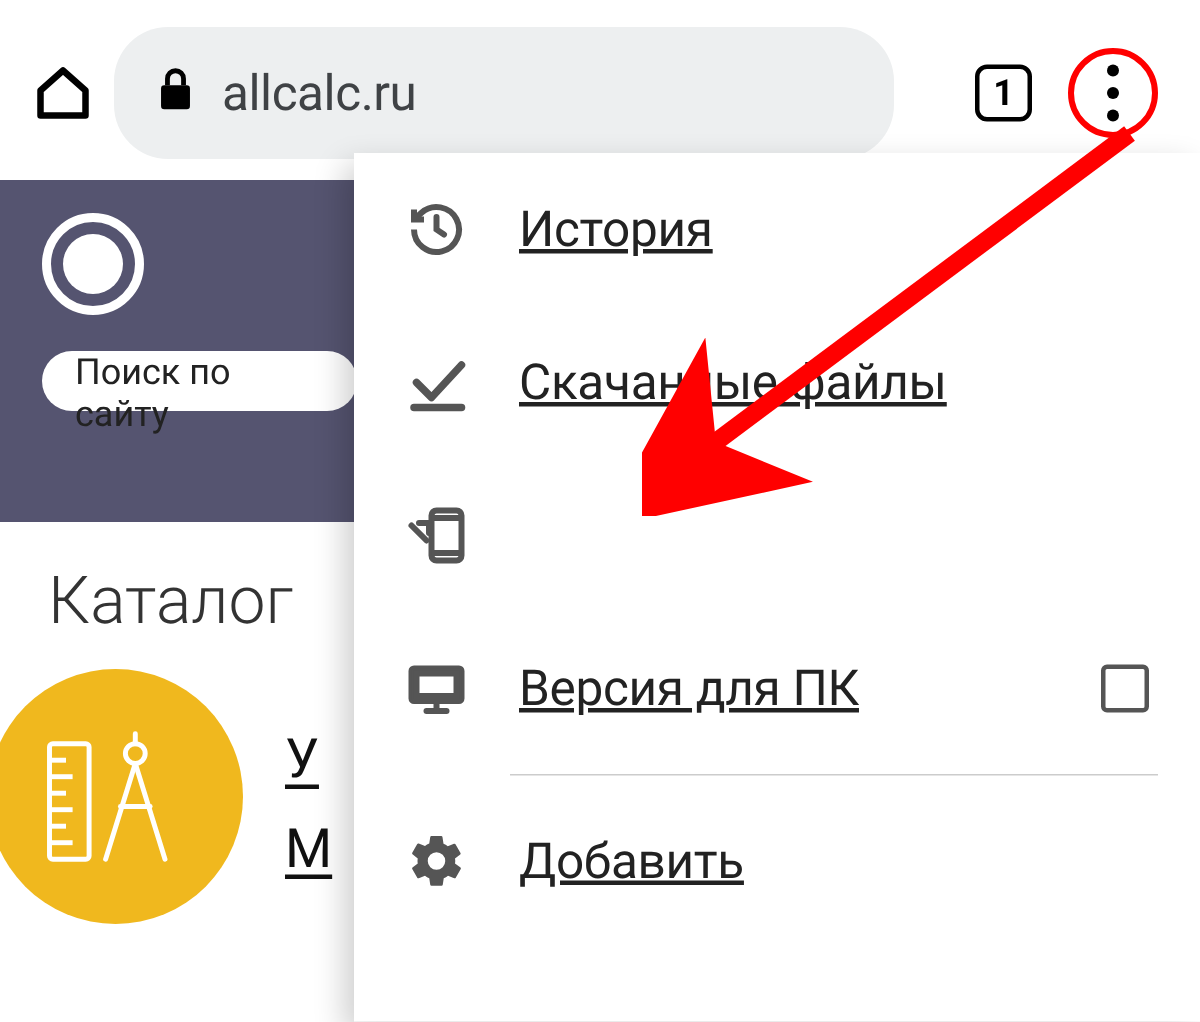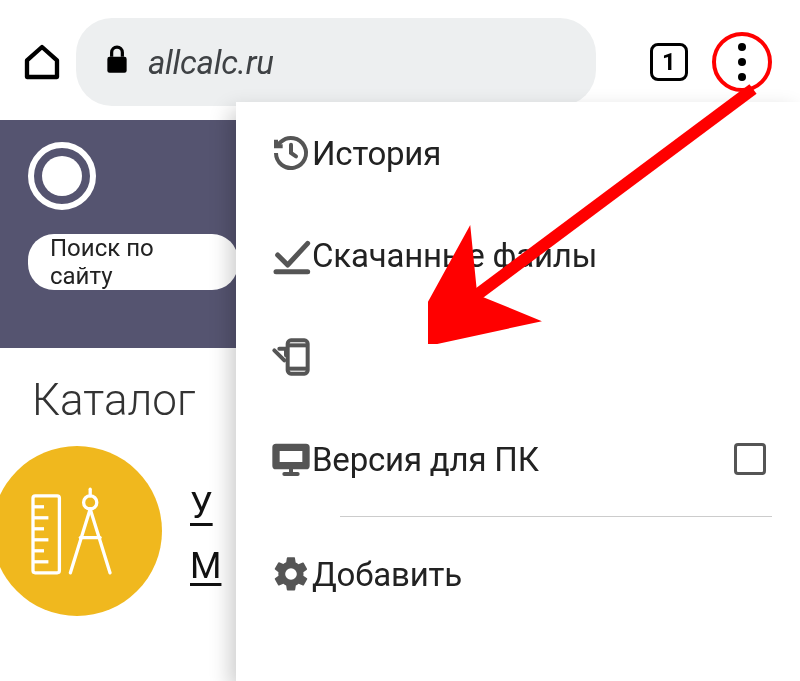--- a/index.html
+++ b/index.html
@@ -32,21 +32,20 @@
   }
   .address-bar {
     flex: 0 0 520px;
     height: 88px;
     background: #edeff0;
     border-radius: 36px;
     display: flex;
     align-items: center;
     padding: 12px 28px;
     gap: 18px;
-    font-style: italic;
   }
   .lock-icon { color: #000; }
   .url-text {
     font-size: 33px;
     color: #3f4245;
     letter-spacing: -0.3px;
   }
   .toolbar-right {
     display: flex;
     align-items: center;
@@ -124,21 +123,21 @@
   .site-logo::after {
     content: "";
     position: absolute;
     inset: 8px;
     border-radius: 50%;
     background: #fff;
   }
   .search-box {
     background: #fff;
     border-radius: 26px;
-    height: 56px;
+    height: 40px;
     display: flex;
     align-items: flex-start;
     padding: 0 22px;
     font-size: 24px;
     color: #222;
     width: 210px;
   }
   .catalog-section {
     padding: 26px 32px;
   }
@@ -184,25 +183,27 @@
     left: 236px;
     right: 0;
     bottom: 0;
     background: #fff;
     z-index: 3;
     box-shadow: -6px 8px 20px rgba(0,0,0,0.2);
   }
   .menu-item {
     display: flex;
     align-items: center;
+    gap: 34px;
     padding: 30px 34px;
     font-size: 33px;
     color: #222;
     position: relative;
     letter-spacing: -0.2px;
+    text-decoration: underline;
   }
   .menu-icon {
     width: 42px;
     height: 42px;
     display: flex;
     align-items: center;
     justify-content: center;
     color: #555;
     flex-shrink: 0;
   }

